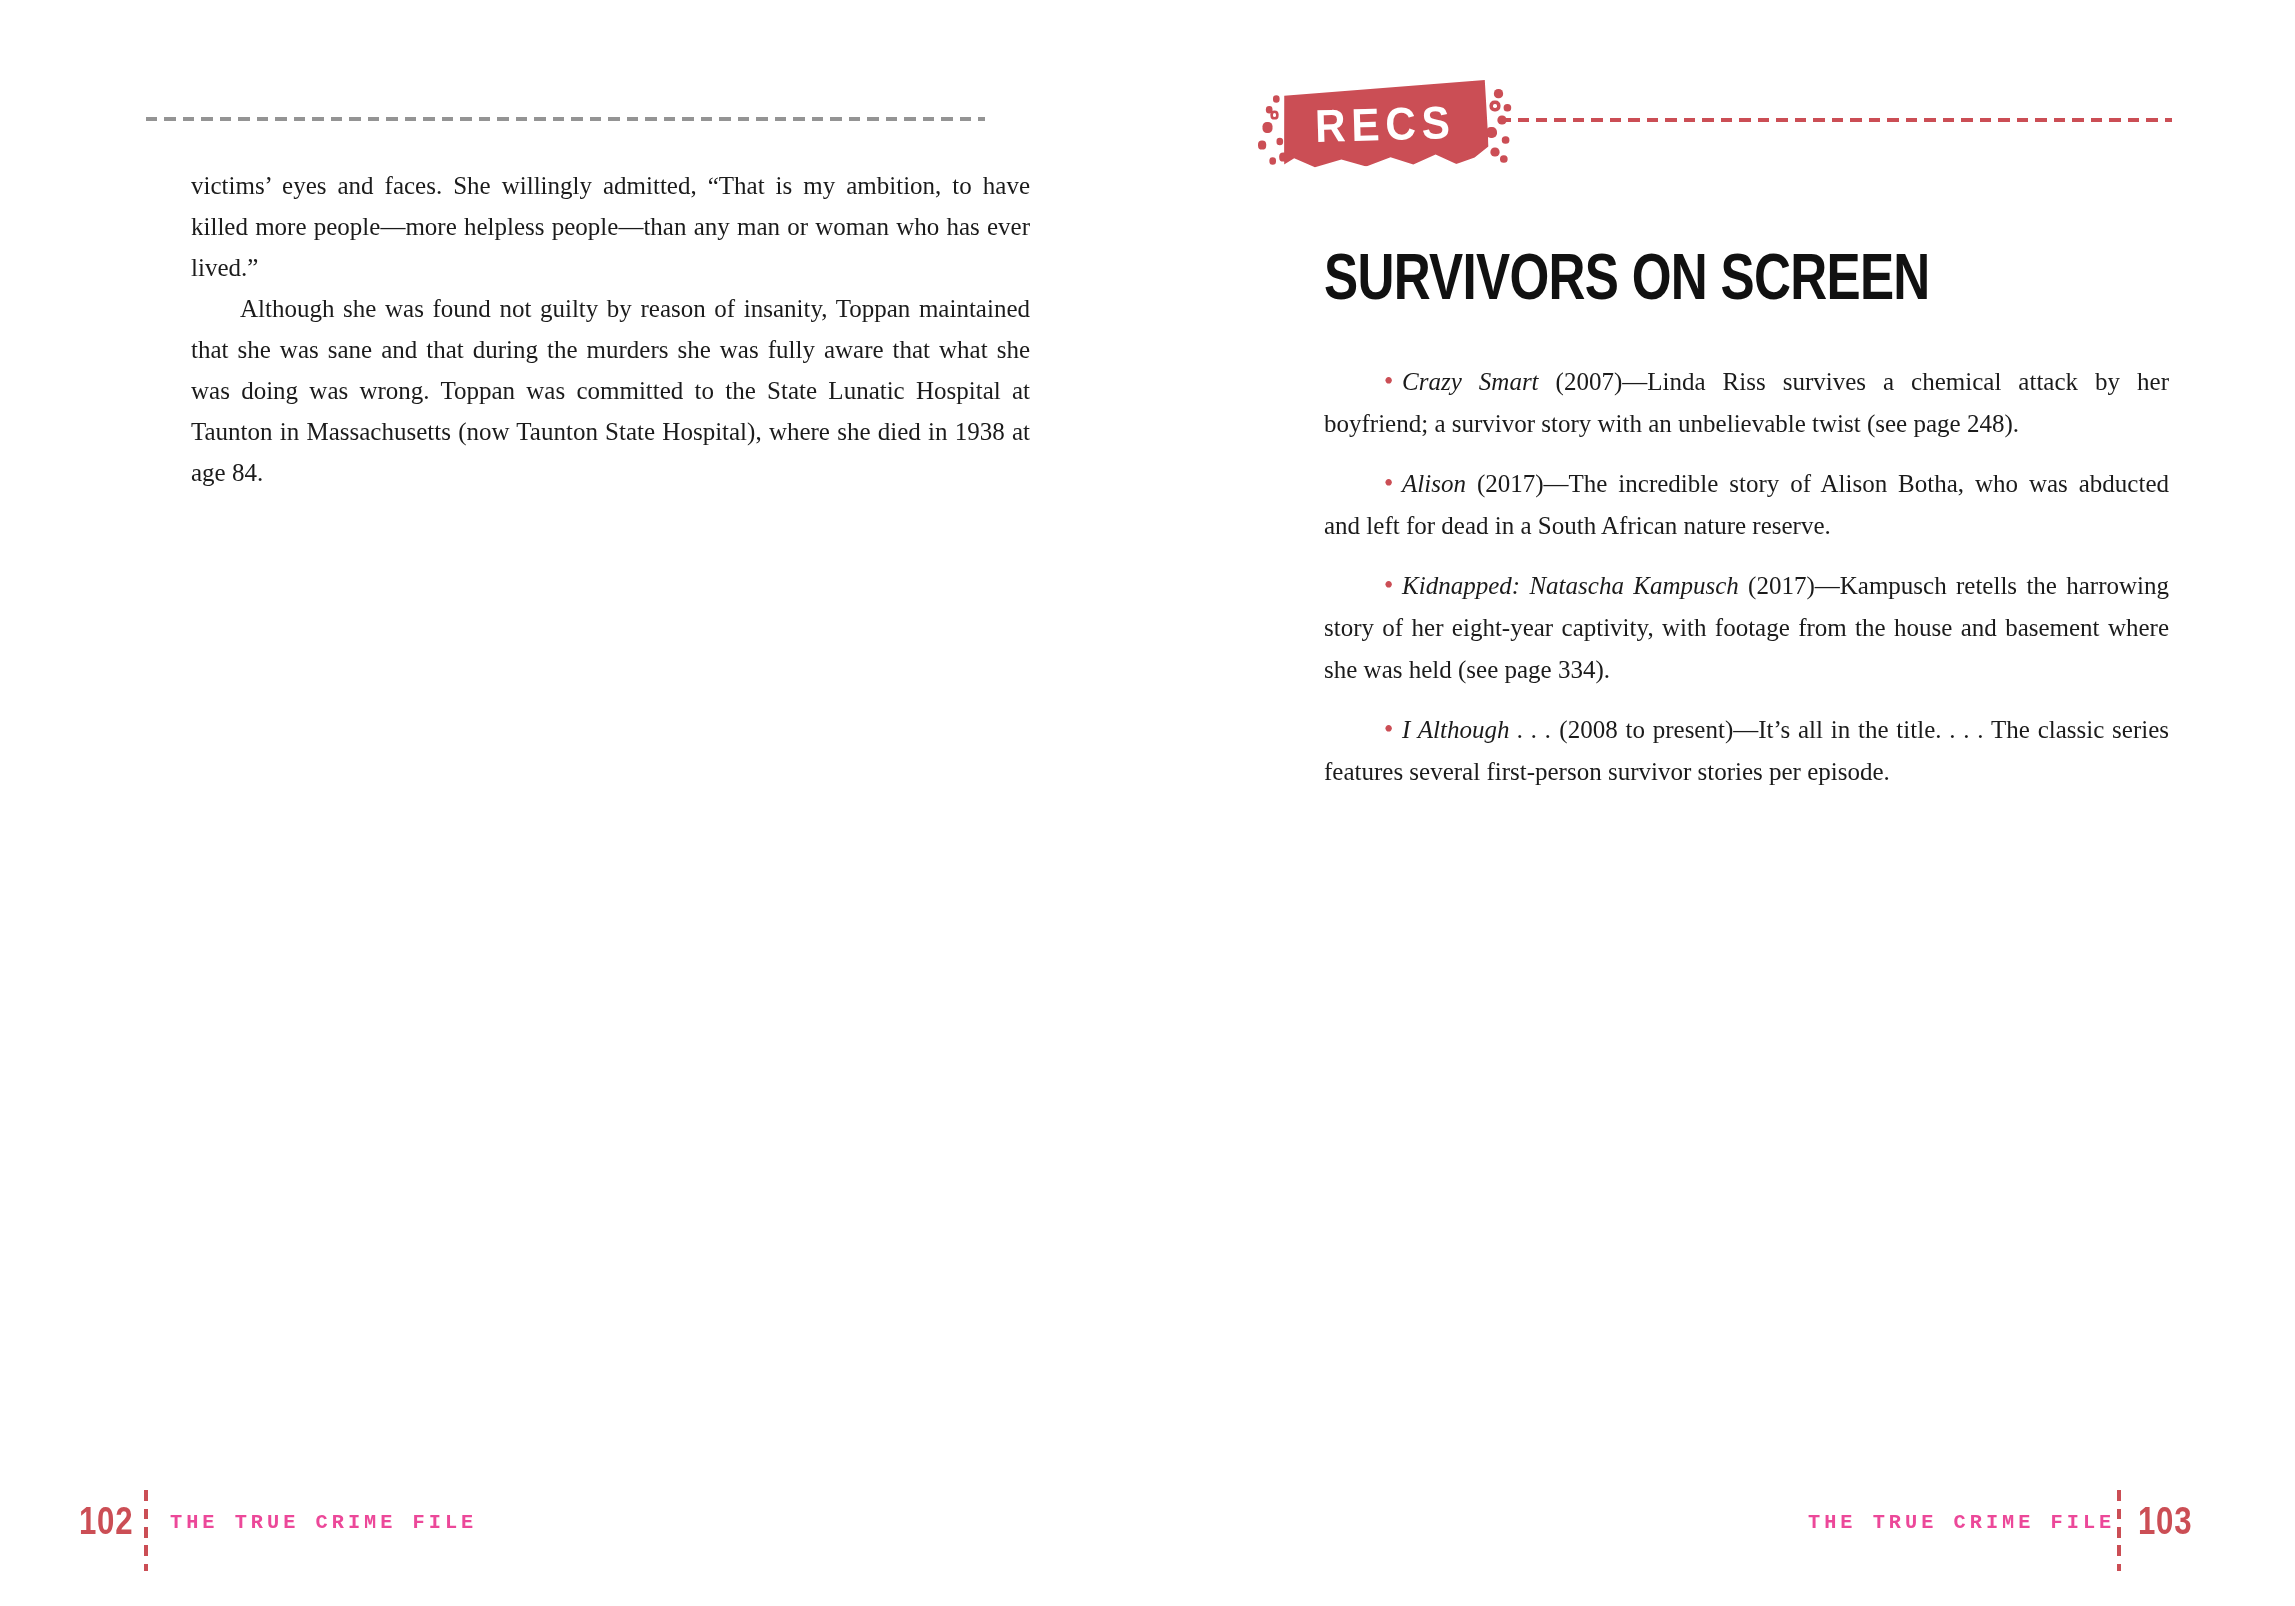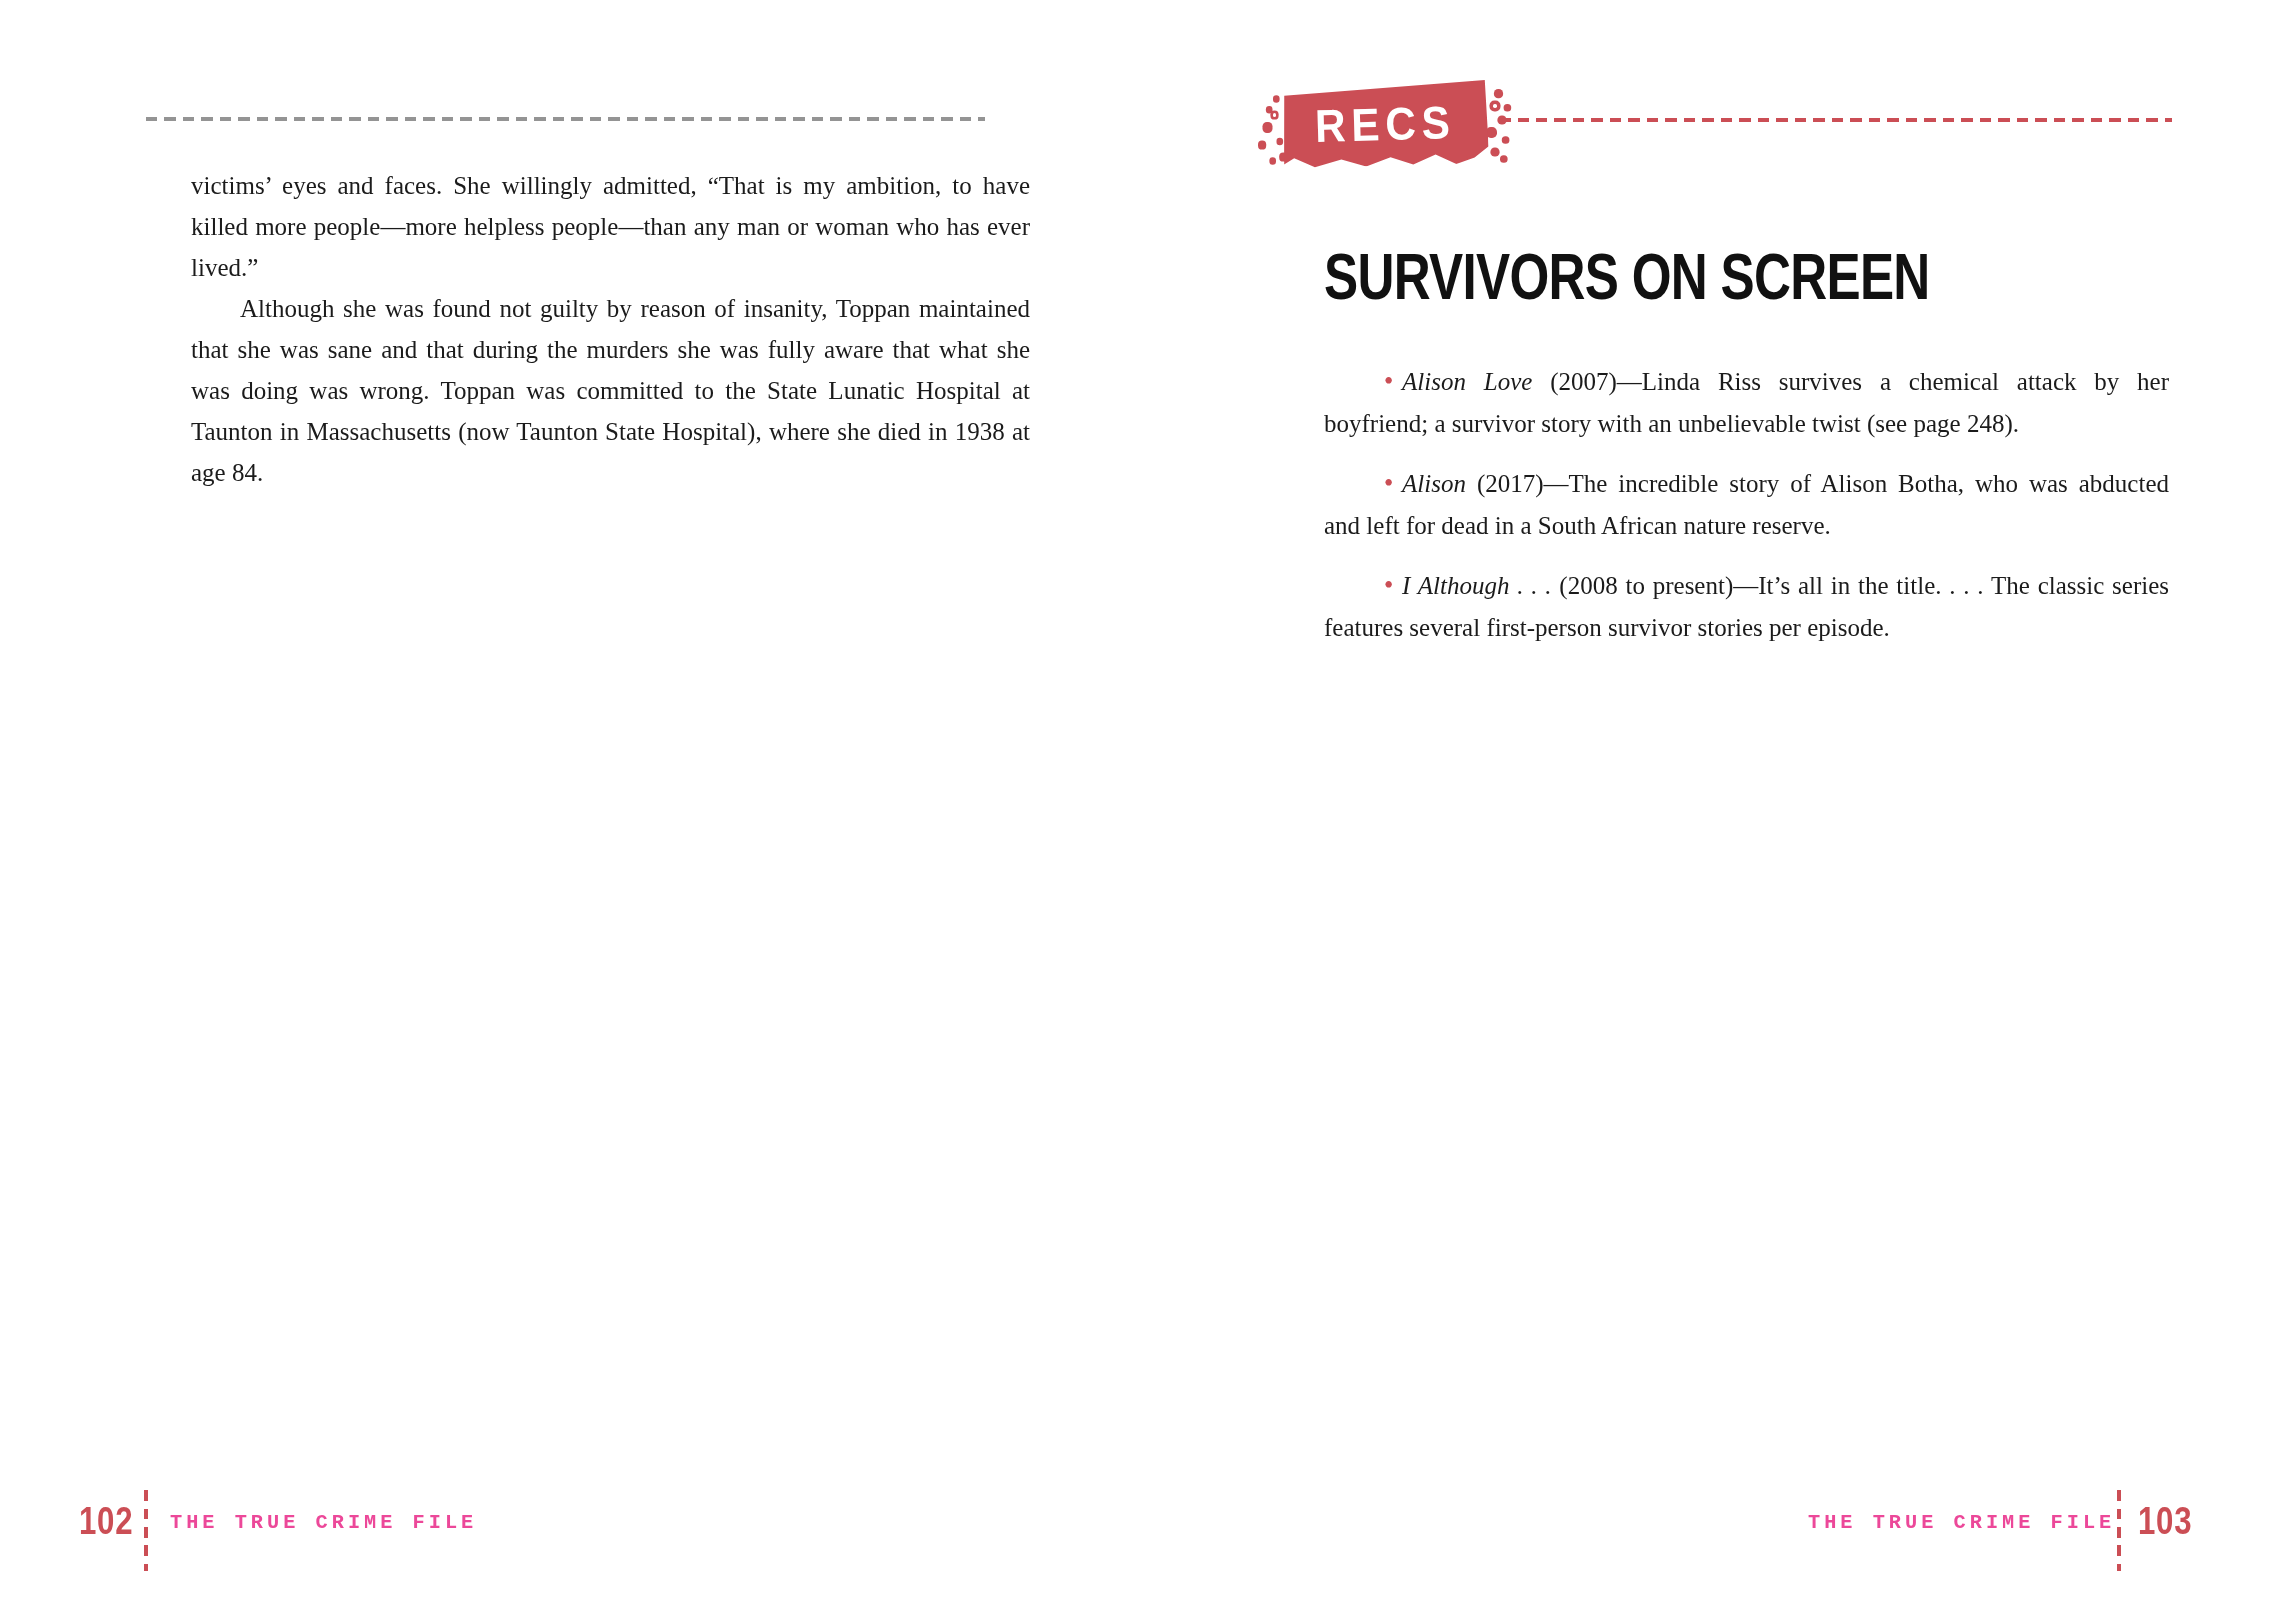--- a/index.html
+++ b/index.html
@@ -106,24 +106,27 @@
     <div class="badge">
       <span class="badge-label">RECS</span>
     </div>
   </div>
   <div class="red-dash"></div>
 
   <div class="heading">SURVIVORS ON SCREEN</div>
 
   <div class="rec-list">
     <p>
-      <span class="bullet">•</span><i class="rec-title">Alison Love</i><span> (2007)—Linda Riss survives a chemical attack by her boyfriend; a survivor story with an unbelievable twist (see page 248).</span>
+      <span class="bullet">•</span><i class="rec-title">Crazy Smart</i><span> (2007)—Linda Riss survives a chemical attack by her boyfriend; a survivor story with an unbelievable twist (see page 248).</span>
     </p>
     <p>
       <span class="bullet">•</span><i class="rec-title">Alison</i><span> (2017)—The incredible story of Alison Botha, who was abducted and left for dead in a South African nature reserve.</span>
+    </p>
+    <p>
+      <span class="bullet">•</span><i class="rec-title">Kidnapped: Natascha Kampusch</i><span> (2017)—Kampusch retells the harrowing story of her eight-year captivity, with footage from the house and basement where she was held (see page 334).</span>
     </p>
     <p>
       <span class="bullet">•</span><i class="rec-title">I Although . . .</i><span> (2008 to present)—It’s all in the title. . . . The classic series features several first-person survivor stories per episode.</span>
     </p>
   </div>
 
   <div class="pgnum" style="left:79px;">102</div>
   <div class="vdash" style="left:144px;"></div>
   <div class="ftitle" style="left:170px;">THE TRUE CRIME FILE</div>
 

